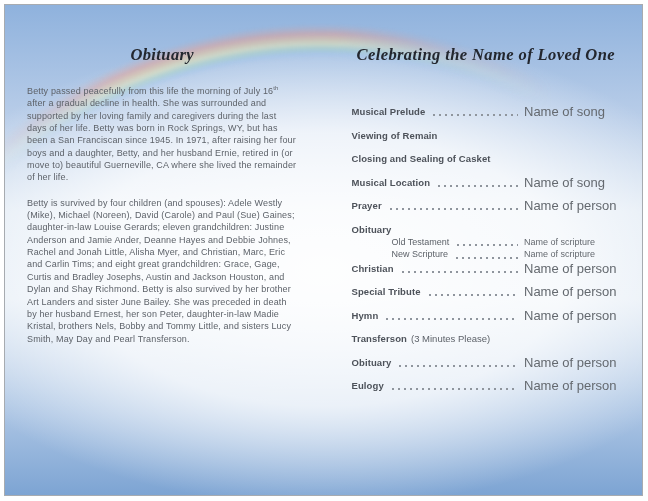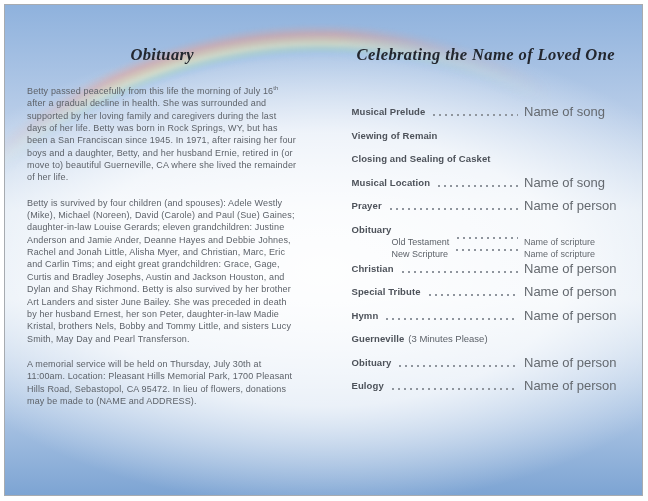--- a/index.html
+++ b/index.html
@@ -83,21 +83,21 @@
   .srow .note{color:var(--body-text); font-weight:normal; margin-left:4px; white-space:nowrap;}
   .leader{
     flex:1; height:2px; margin:0 6px 2px 6px;
     background-image:radial-gradient(circle, var(--dot-color) 0.9px, transparent 1.1px);
     background-size:6px 2px; background-repeat:repeat-x; background-position:0 0;
   }
   .srow .val{width:96px; flex:0 0 96px; color:var(--value-text); font-size:13px; white-space:nowrap;}
   .srow.no-val .leader,.srow.no-val .val{visibility:hidden;}
   .srow.group{margin-bottom:1px;}
   .subrow{
-    display:flex; 
+    display:flex; align-items:flex-end;
     font-size:9px; line-height:11.5px; margin:0 0 1px 0; padding-left:40px;
     color:var(--value-text);
   }
   .subrow .sublbl{white-space:nowrap; color:var(--body-text);}
   .subrow .val{width:96px; flex:0 0 96px; white-space:nowrap;}
   .subrow:last-of-type{margin-bottom:11px;}
 </style>
 </head>
 <body>
 
@@ -108,21 +108,20 @@
       <div class="rainbow-ring"></div>
     </div>
   </div>
 
   <div class="pages">
 
     <div class="page page-left">
       <div class="page-title">Obituary</div>
       <p class="obit-para"><span>Betty passed peacefully from this life the morning of July 16</span><sup>th</sup><span> after a gradual decline in health.  She was surrounded and supported by her loving family and caregivers during the last days of her life.  Betty was born in Rock Springs, WY, but has been a San Franciscan since 1945.  In 1971, after raising her four boys and a daughter, Betty, and her husband Ernie, retired in (or move to) beautiful Guerneville, CA where she lived the remainder of her life.</span></p>
       <p class="obit-para">Betty is survived by four children (and spouses): Adele Westly (Mike), Michael (Noreen), David (Carole) and Paul (Sue) Gaines;  daughter-in-law Louise Gerards;  eleven grandchildren: Justine Anderson and Jamie Ander, Deanne Hayes and Debbie Johnes, Rachel and Jonah Little, Alisha Myer, and Christian, Marc, Eric and Carlin Tims;  and eight great grandchildren: Grace, Gage, Curtis and Bradley Josephs, Austin and Jackson Houston, and Dylan and Shay Richmond.  Betty is also survived by her brother Art Landers and sister June Bailey.  She was preceded in death by her husband Ernest, her son Peter, daughter-in-law Madie Kristal, brothers Nels, Bobby and Tommy Little, and sisters Lucy Smith, May Day and Pearl Transferson.</p>
-      <p class="obit-para">A memorial service will be held on Thursday, July 30th at 11:00am.  Location:  Pleasant Hills Memorial Park, 1700 Pleasant Hills Road, Sebastopol, CA 95472.  In lieu of flowers, donations may be made to (NAME and ADDRESS).</p>
     </div>
 
     <div class="page page-right">
       <div class="page-title">Celebrating the Name of Loved One</div>
       <div class="service-rows">
 
         <div class="srow">
           <span class="lbl">Musical Prelude</span>
           <span class="leader"></span>
           <span class="val">Name of song</span>
@@ -181,21 +180,21 @@
           <span class="val">Name of person</span>
         </div>
 
         <div class="srow">
           <span class="lbl">Hymn</span>
           <span class="leader"></span>
           <span class="val">Name of person</span>
         </div>
 
         <div class="srow no-val">
-          <span class="lbl">Guerneville</span>
+          <span class="lbl">Transferson</span>
           <span class="note">(3 Minutes Please)</span>
           <span class="leader"></span>
             <span class="val"></span>
         </div>
 
         <div class="srow">
           <span class="lbl">Obituary</span>
           <span class="leader"></span>
           <span class="val">Name of person</span>
         </div>

